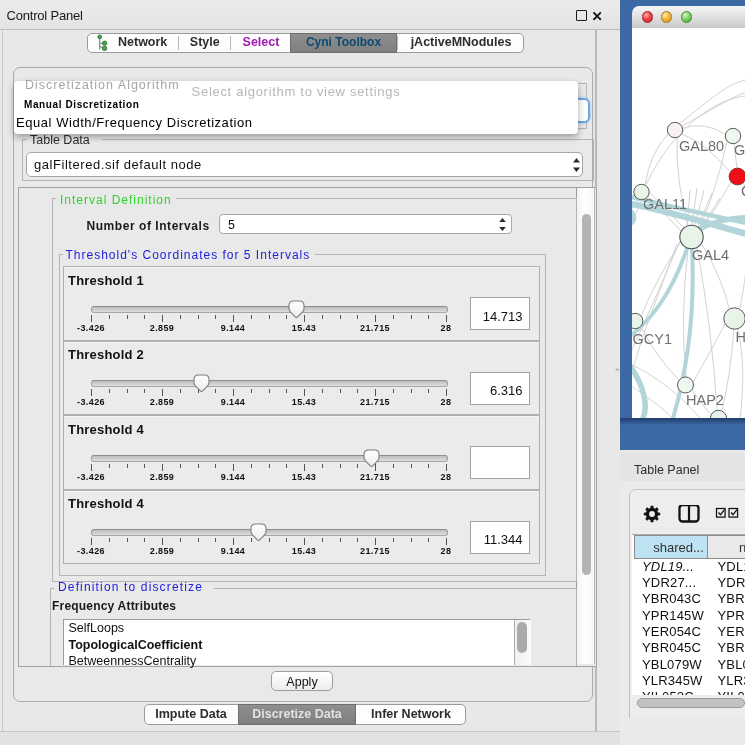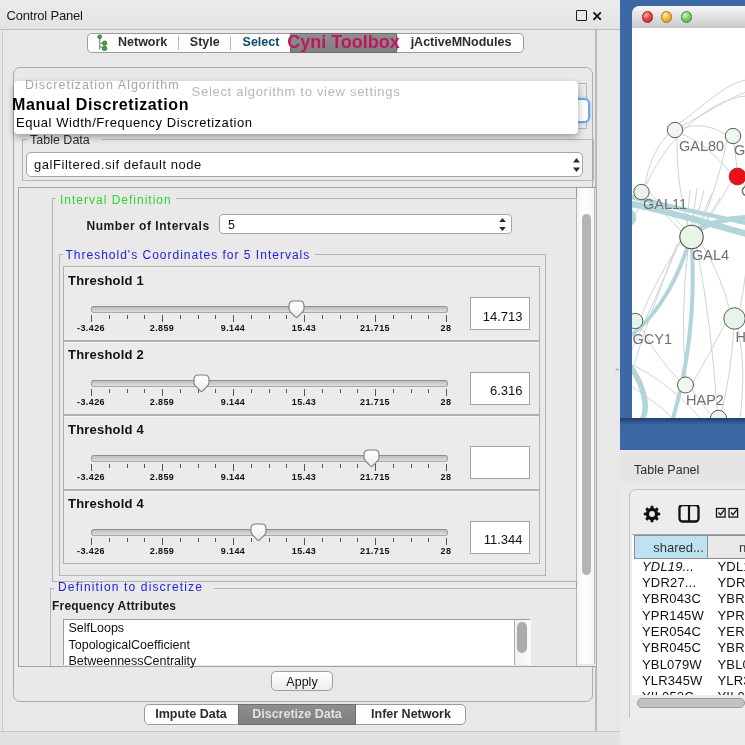--- a/index.html
+++ b/index.html
@@ -22,22 +22,22 @@
 <div class="abs" style="left:230px;top:35.5px;width:1px;height:14.5px;background:#b9b9b9;"></div>
 <div class="abs" style="left:397px;top:35.5px;width:1px;height:14.5px;background:#b9b9b9;"></div>
 <svg width="15" height="17" viewBox="0 0 15 17" style="position:absolute;left:95px;top:33.5px;">
 <path d="M4.7 3 L4.7 15.5 M4.7 9 L9.5 9.2 M4.7 12.5 L9.5 14.3" stroke="#808080" stroke-width="1.1" fill="none"></path>
 <circle cx="4.7" cy="2.8" r="1.9" fill="#47a24b" stroke="#2c7031" stroke-width="0.8"></circle>
 <circle cx="9.6" cy="9.2" r="2.2" fill="#47a24b" stroke="#2c7031" stroke-width="0.8"></circle>
 <circle cx="9.6" cy="14.4" r="2.2" fill="#47a24b" stroke="#2c7031" stroke-width="0.8"></circle>
 </svg>
 <div class="t" style="left:118px;top:35.0px;font-size:12.5px;color:#2d2d2d;font-weight:bold;line-height:14.5px;letter-spacing:0.0px;">Network</div>
 <div class="t" style="left:204.8px;top:35.3px;font-size:12.5px;color:#2d2d2d;font-weight:bold;line-height:14.5px;letter-spacing:0.0px;transform:translateX(-50%);">Style</div>
-<div class="t" style="left:261px;top:35.3px;font-size:12.5px;color:#0c4a6e;font-weight:bold;line-height:14.5px;letter-spacing:0.0px;transform:translateX(-50%);text-align:right;">Select</div>
-<div class="t" style="left:343.5px;top:35.3px;font-size:18px;color:#be185d;font-weight:bold;line-height:14.5px;letter-spacing:0.0px;transform:translateX(-50%);">Cyni Toolbox</div>
+<div class="t" style="left:261px;top:35.3px;font-size:12.5px;color:#a21caf;font-weight:bold;line-height:14.5px;letter-spacing:0.0px;transform:translateX(-50%);text-align:right;">Select</div>
+<div class="t" style="left:343.5px;top:35.3px;font-size:12px;color:#0c4a6e;font-weight:bold;line-height:14.5px;letter-spacing:0.0px;transform:translateX(-50%);">Cyni Toolbox</div>
 <div class="t" style="left:461px;top:35.3px;font-size:12.5px;color:#2d2d2d;font-weight:bold;line-height:14.5px;letter-spacing:0.0px;transform:translateX(-50%);">jActiveMNodules</div>
 <div class="abs" style="left:22px;top:83px;width:563px;height:44px;border:1px solid #b6b6b6;"></div>
 <div class="abs" style="left:566px;top:98px;width:20px;height:21px;background:#fff;border:2.5px solid #6fa7e2;border-radius:0 6px 6px 0;box-shadow:0 0 3px #86b8ef;"></div>
 <div class="abs" style="left:22px;top:139px;width:569.5px;height:39.5px;border:1px solid #b6b6b6;"></div>
 <div class="abs" style="left:27px;top:133px;width:75px;height:12px;background:#e9e9e9;"></div>
 <div class="t" style="left:30px;top:132.5px;font-size:12.5px;color:#2d2d2d;font-weight:normal;line-height:14.5px;letter-spacing:0.0px;">Table Data</div>
 <div class="abs" style="left:26px;top:152px;width:557px;height:24.5px;background:#fff;border:1px solid #a6a6a6;border-radius:5px;box-sizing:border-box;"></div>
 <div class="t" style="left:34px;top:157.0px;font-size:13px;color:#111;font-weight:normal;line-height:15px;letter-spacing:0.55px;">galFiltered.sif default node</div>
 <svg class="abs" style="left:571px;top:156.5px;" width="11" height="16" viewBox="0 0 11 16">
     <path d="M5.5 1 L9 5.5 L2 5.5 Z" fill="#2a2a2a"></path>
@@ -226,35 +226,35 @@
       </linearGradient>
     </defs>
 <path d="M1 5.5 Q1 1 5.5 1 L11.5 1 Q16 1 16 5.5 L16 8.6 Q16 10.4 14.6 11.8 L9.9 16.6 Q8.5 18 7.1 16.6 L2.4 11.8 Q1 10.4 1 8.6 Z" fill="url(#g257)" stroke="#7e7e7e" stroke-width="1.1"></path>
 </svg>
 <div class="abs" style="left:50px;top:588px;width:524.5px;height:77px;border:1px solid #b4b4b4;border-bottom:none;"></div>
 <div class="abs" style="left:54px;top:582px;width:160px;height:12px;background:#e9e9e9;"></div>
 <div class="t" style="left:58px;top:580.0px;font-size:12px;color:#2222dd;font-weight:normal;line-height:14px;letter-spacing:1.15px;">Definition to discretize</div>
 <div class="t" style="left:52px;top:598.5px;font-size:12px;color:#1a1a1a;font-weight:bold;line-height:14px;letter-spacing:0.2px;">Frequency Attributes</div>
 <div class="abs" style="left:63px;top:619px;width:467px;height:46px;background:#fff;border:1px solid #9c9c9c;border-bottom:none;box-sizing:border-box;"></div>
 <div class="t" style="left:68.5px;top:621.0px;font-size:12.5px;color:#111;font-weight:normal;line-height:14.5px;letter-spacing:0.0px;">SelfLoops</div>
-<div class="t" style="left:68.5px;top:637.5px;font-size:12.5px;color:#111;font-weight:normal;line-height:14.5px;letter-spacing:0.0px;">TopologicalCoefficient</div>
+<div class="t" style="left:68.5px;top:637.5px;font-size:12.5px;color:#111;font-weight:bold;line-height:14.5px;letter-spacing:0.0px;">TopologicalCoefficient</div>
 <div class="t" style="left:68.5px;top:653.8px;font-size:12.5px;color:#111;font-weight:normal;line-height:14.5px;letter-spacing:0.0px;">BetweennessCentrality</div>
 <div class="abs" style="left:514px;top:620px;width:15.5px;height:45px;background:linear-gradient(to right,#f0f0f0,#fbfbfb);border-left:1px solid #ababab;"></div>
 <div class="abs" style="left:517px;top:621.5px;width:9.5px;height:31px;background:#ababab;border-radius:5px;"></div>
 <div class="abs" style="left:270.5px;top:670.5px;width:62.5px;height:20.5px;background:linear-gradient(#ffffff,#ededed);border:1px solid #9e9e9e;border-radius:5px;box-sizing:border-box;"></div>
 <div class="t" style="left:302px;top:674.5px;font-size:12.5px;color:#111;font-weight:normal;line-height:14.5px;letter-spacing:0.0px;transform:translateX(-50%);">Apply</div>
 <div class="abs" style="left:144px;top:703.5px;width:322px;height:21px;background:#fdfdfd;border:1px solid #9b9b9b;border-radius:5px;box-sizing:border-box;"></div>
 <div class="abs" style="left:238px;top:703.5px;width:117.5px;height:21px;background:linear-gradient(#8f8f8f,#7f7f7f);border:1px solid #6f6f6f;box-sizing:border-box;"></div>
 <div class="t" style="left:191px;top:706.5px;font-size:12.5px;color:#2d2d2d;font-weight:bold;line-height:14.5px;letter-spacing:0.0px;transform:translateX(-50%);">Impute Data</div>
 <div class="t" style="left:297px;top:706.5px;font-size:12.5px;color:#e2e2e2;font-weight:bold;line-height:14.5px;letter-spacing:0.0px;transform:translateX(-50%);">Discretize Data</div>
 <div class="t" style="left:411px;top:706.5px;font-size:12.5px;color:#2d2d2d;font-weight:bold;line-height:14.5px;letter-spacing:0.0px;transform:translateX(-50%);">Infer Network</div>
 <div class="t" style="left:613.5px;top:366.5px;font-size:9px;color:#8a8a8a;">⌃</div>
 <div class="abs" style="left:14px;top:80.5px;width:564px;height:53.5px;background:#fff;border-radius:4px;box-shadow:0 3px 7px rgba(0,0,0,0.35);"></div>
 <div class="t" style="left:296px;top:84.0px;font-size:13px;color:#b7b7b7;font-weight:normal;line-height:15px;letter-spacing:0.7px;transform:translateX(-50%);">Select algorithm to view settings</div>
-<div class="t" style="left:12px;top:97.0px;font-size:16px;color:#000;font-weight:bold;line-height:15px;letter-spacing:0.6px;">Manual Discretization</div>
+<div class="t" style="left:24px;top:97.0px;font-size:10px;color:#000;font-weight:bold;line-height:15px;letter-spacing:0.6px;">Manual Discretization</div>
 <div class="t" style="left:16px;top:114.5px;font-size:13px;color:#000;font-weight:normal;line-height:15px;letter-spacing:0.55px;">Equal Width/Frequency Discretization</div>
 <div class="t" style="left:25px;top:78.0px;font-size:12.5px;color:#a5a5a5;font-weight:normal;line-height:14.5px;letter-spacing:1.0px;">Discretization Algorithm</div>
 <div class="abs" style="left:620px;top:0px;width:125px;height:450px;background:#3c68a6;"></div>
 <div class="abs" style="left:620px;top:418px;width:125px;height:7px;background:linear-gradient(#203e6a,#3c68a6);"></div>
 <div class="abs" style="left:631.5px;top:5.5px;width:113.5px;height:22px;background:linear-gradient(#f7f7f7,#c9c9c9);border-bottom:1px solid #8a8a8a;border-radius:7px 0 0 0;"></div>
 <div class="abs" style="left:641.5px;top:11.099999999999998px;width:11.6px;height:11.6px;background:radial-gradient(circle at 35% 30%, #ffb3ad, #ee4343 45%, #bd2030);border:1px solid #9e1f2a;border-radius:50%;box-sizing:border-box;"></div>
 <div class="abs" style="left:660.9000000000001px;top:11.099999999999998px;width:11.6px;height:11.6px;background:radial-gradient(circle at 35% 30%, #ffeab0, #f2b93e 45%, #ce8a1e);border:1px solid #a8761c;border-radius:50%;box-sizing:border-box;"></div>
 <div class="abs" style="left:680.8000000000001px;top:11.099999999999998px;width:11.6px;height:11.6px;background:radial-gradient(circle at 35% 30%, #d8f6c8, #7ed06a 45%, #47a637);border:1px solid #3d8f30;border-radius:50%;box-sizing:border-box;"></div>
 <div class="abs" style="left:631.5px;top:27.5px;width:113.5px;height:390.5px;background:#fff;overflow:hidden;">
 <svg width="114" height="391" viewBox="0 0 114 391" style="position:absolute;left:0;top:0;">

